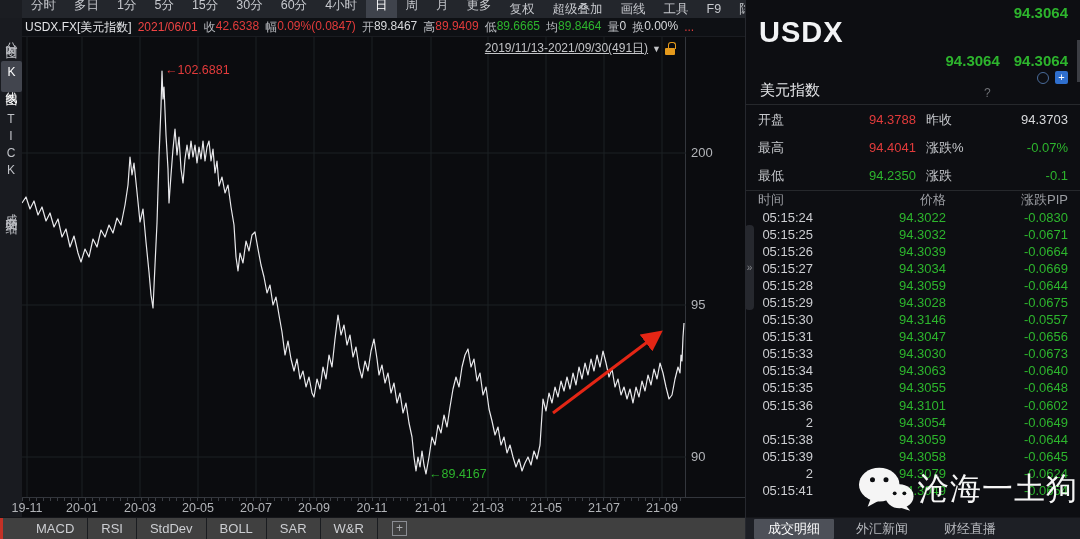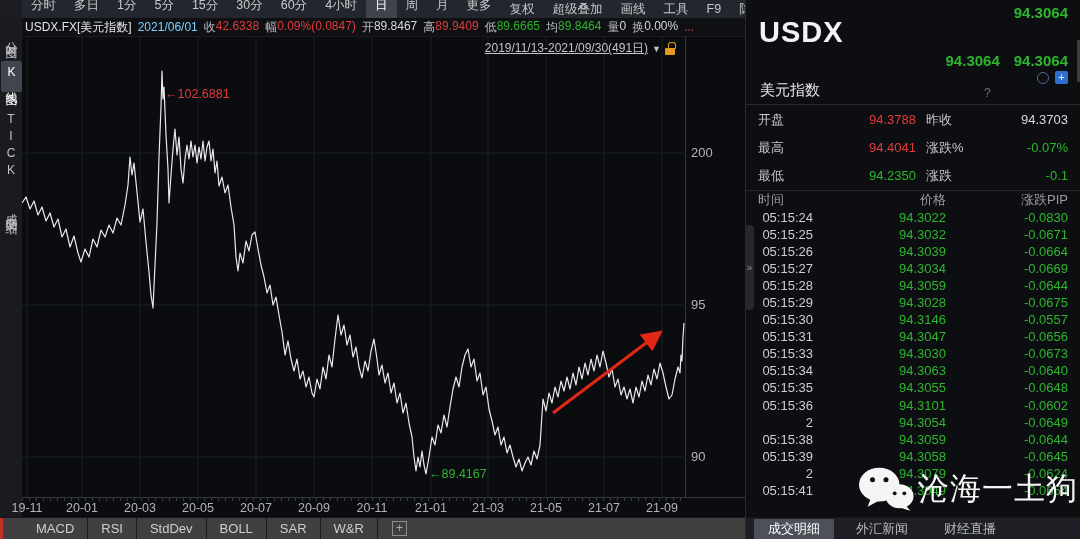--- a/index.html
+++ b/index.html
@@ -17,38 +17,38 @@
   .toolbar{position:absolute;left:0;top:0;width:745px;height:18px;background:var(--bg-toolbar);display:flex;align-items:center;font-size:12.5px;}
   .corner{width:22px;height:18px;background:#1b1d22;flex:0 0 auto;}
   .tf{padding:0 9px;height:26px;line-height:18px;color:#c6c8cd;cursor:default;white-space:nowrap;}
   .tf.active{background:#3f434c;color:#fff;}
   .tools{margin-left:auto;display:flex;align-items:center;}
   .tool{padding:0 9px;height:18px;line-height:18px;color:#c6c8cd;white-space:nowrap;}
 
   
   .quote{position:absolute;left:22px;top:18px;width:723px;height:19px;background:#0e1014;display:flex;align-items:center;gap:6px;font-size:12px;white-space:nowrap;overflow:hidden;padding-left:3px;border-bottom:1px solid #1a1c21;}
   .q-sym{color:#e3e4e7;}
-  .q-date{color:#7dd3fc;}
+  .q-date{color:#ef4444;}
   .q-field{display:flex;}
   .q-label{color:#b9bbc0;}
   .c-red{color:var(--red);} .c-green{color:var(--green);} .c-white{color:#d8d9dc;}
 
   
   .sidebar{position:absolute;left:0;top:18px;width:22px;height:499px;background:var(--bg-sidebar);display:flex;flex-direction:column;align-items:center;padding-top:10px;}
   .sb-item{writing-mode:vertical-rl;text-orientation:upright;font-size:12px;letter-spacing:3px;color:#bfc1c6;margin-bottom:16px;padding:4px 2px;border-radius:2px;}
   .sb-item.active{background:#42454e;color:#fff;}
 
   
   .chart-region{position:absolute;left:22px;top:37px;width:664px;height:460px;border-right:1px solid var(--axis);}
   #chart-svg{position:absolute;left:0;top:0;}
   #chart-svg .grid{stroke:var(--grid);stroke-width:1;}
   #chart-svg .price{fill:none;stroke:var(--line);stroke-width:1.2;stroke-linejoin:round;}
   #chart-svg .trend{stroke:var(--arrow);stroke-width:3;}
   .anno{position:absolute;font-size:12.5px;white-space:nowrap;}
-  .anno.hi{color:var(--red);margin-top:24px;}
+  .anno.hi{color:var(--red);}
   .anno.lo{color:var(--green);}
   .range-ctl{position:absolute;top:3px;right:10px;display:flex;align-items:center;gap:4px;font-size:12px;color:#c3c4c7;}
   .range-text{text-decoration:underline;}
   .caret{font-size:9px;color:#c3c4c7;}
   .lock{position:relative;width:10px;height:7px;background:var(--orange);border-radius:1px;display:inline-block;margin-top:5px;}
   .lock::before{content:"";position:absolute;width:6px;height:6px;border:1.5px solid var(--orange);border-bottom:none;border-radius:3px 3px 0 0;top:-6px;left:3px;}
 
   
   .y-axis{position:absolute;left:689px;top:37px;width:54px;height:460px;font-size:13px;color:#b2b4b8;}
   .y-tick{position:absolute;left:2px;}

